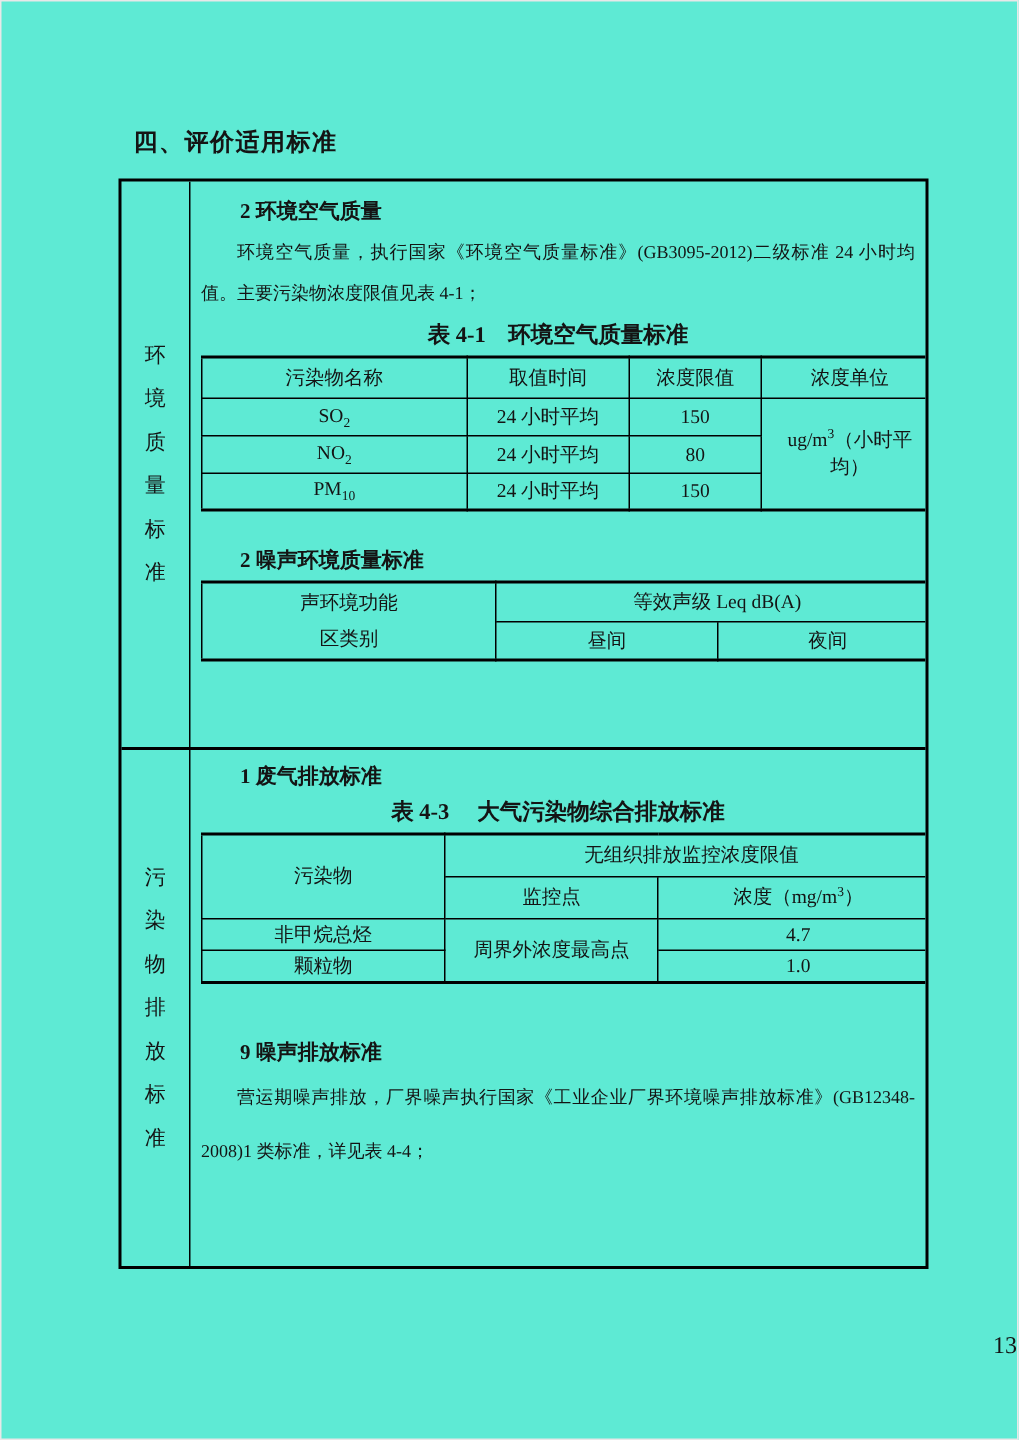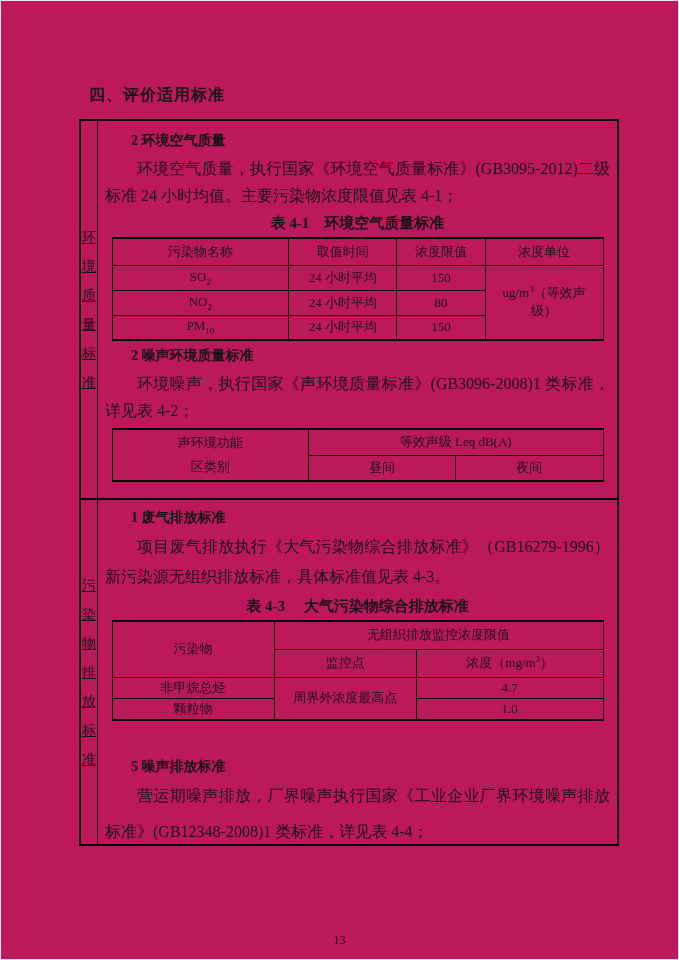--- a/index.html
+++ b/index.html
@@ -6,21 +6,21 @@
   html, body { background: #ffffff; }
   body {
     width: 679px; height: 960px;
     font-family: "Liberation Serif", "DejaVu Serif", serif;
     color: #141414;
     position: relative;
     overflow: hidden;
   }
   .page {
     position: absolute; inset: 0;
-    background: #be185d;
+    background: #5eead4;
     border: 1px solid #e8e8e8;
   }
   .doc-heading {
     position: absolute;
     left: 88px; top: 84px;
     font-size: 16px;
     font-weight: bold;
     letter-spacing: 1px;
   }
   .outer {
@@ -28,48 +28,47 @@
     left: 78px; top: 118px;
     width: 540px; height: 727px;
     border: 2px solid #000;
     display: flex;
     flex-direction: column;
   }
   .section { display: flex; overflow: hidden; }
   .section-env { height: 377px; }
   .section-emit { flex: 1; border-top: 2px solid #000; }
   .side-cell {
-    width: 17px;
+    width: 46px;
     border-right: 1px solid #000;
     display: flex;
     align-items: center;
     justify-content: center;
     flex-shrink: 0;
-    text-decoration: underline;
   }
   .side-text {
     width: 15px;
     font-size: 14px;
     line-height: 29px;
     text-align: center;
     word-break: break-all;
   }
   .content {
     flex: 1;
     padding: 0 7px;
     overflow: hidden;
   }
   .sub-heading {
     font-size: 14px;
     font-weight: bold;
     margin: 11px 0 0 26px;
   }
   .sub-heading.plain-num { }
   .para {
-    font-size: 16px;
+    font-size: 12px;
     line-height: 27px;
     text-indent: 2em;
     text-align: justify;
     margin-top: 5px;
   }
   .para-wide { line-height: 30px; }
   .para-noise { line-height: 36px; margin-top: 2px; }
   .tbl-title {
     text-align: center;
     font-weight: bold;
@@ -97,23 +96,23 @@
   .t42 tr.hdr { height: 26px; }
   .t43 tr.hdr { height: 28px; }
   .t43 tr.data { height: 18px; margin-top: 14px; }
   .two-line div { line-height: 24px; }
   sub { font-size: 9px; }
   sup { font-size: 9px; }
   .gap-block { height: 26px; }
   .page-number {
     position: absolute;
     left: 0; right: 0;
-    top: 932px;
-    text-align: center;
-    font-size: 12px;
+    top: 888px;
+    text-align: right;
+    font-size: 16px;
   }
 </style>
 </head>
 <body>
 
 <div class="page">
 
   <div class="doc-heading">四、评价适用标准</div>
 
   <div class="outer">
@@ -139,37 +138,36 @@
               <tr class="hdr">
             <th>污染物名称</th>
             <th>取值时间</th>
             <th>浓度限值</th>
             <th>浓度单位</th>
           </tr>
           <tr>
             <td><span>SO</span><sub>2</sub></td>
             <td>24 小时平均</td>
             <td>150</td>
-            <td rowspan="3"><span>ug/m</span><sup>3</sup><span>（等效声级）</span></td>
+            <td rowspan="3"><span>ug/m</span><sup>3</sup><span>（小时平均）</span></td>
           </tr>
           <tr>
             <td><span>NO</span><sub>2</sub></td>
             <td>24 小时平均</td>
             <td>80</td>
           </tr>
           <tr>
             <td><span>PM</span><sub>10</sub></td>
             <td>24 小时平均</td>
             <td>150</td>
           </tr>
         </tbody>
           </table>
 
-        <div class="sub-heading" style="margin-top:6px">2 噪声环境质量标准</div>
-        <p class="para">环境噪声，执行国家《声环境质量标准》(GB3096-2008)1 类标准，详见表 4-2；</p>
+        <div class="sub-heading" style="margin-top:24px">2 噪声环境质量标准</div>
 
         <table class="doc-table t42">
           <colgroup>
               <col style="width:40%">
               <col style="width:30%">
               <col style="width:30%">
             </colgroup>
           <tbody>
               <tr class="hdr">
             <th rowspan="2" class="two-line">
@@ -189,21 +187,20 @@
       </div>
     </div>
 
     <div class="section section-emit">
       <div class="side-cell">
         <div class="side-text">污染物排放标准</div>
       </div>
       <div class="content">
 
         <div class="sub-heading plain-num" style="margin-top:9px">1 废气排放标准</div>
-        <p class="para para-wide">项目废气排放执行《大气污染物综合排放标准》（GB16279-1996）新污染源无组织排放标准，具体标准值见表 4-3。</p>
         <div class="tbl-title">表 4-3　 大气污染物综合排放标准</div>
 
         <table class="doc-table t43">
           <colgroup>
               <col style="width:33%">
               <col style="width:29%">
               <col style="width:38%">
             </colgroup>
           <tbody>
               <tr class="hdr">
@@ -220,21 +217,21 @@
             <td>4.7</td>
           </tr>
           <tr class="data">
             <td>颗粒物</td>
             <td>1.0</td>
           </tr>
         </tbody>
           </table>
 
         <div class="gap-block"></div>
-        <div class="sub-heading plain-num">5 噪声排放标准</div>
+        <div class="sub-heading plain-num">9 噪声排放标准</div>
         <p class="para para-noise">营运期噪声排放，厂界噪声执行国家《工业企业厂界环境噪声排放标准》(GB12348-2008)1 类标准，详见表 4-4；</p>
 
       </div>
     </div>
 
   </div>
 
   <div class="page-number">13</div>
 
 </div>

